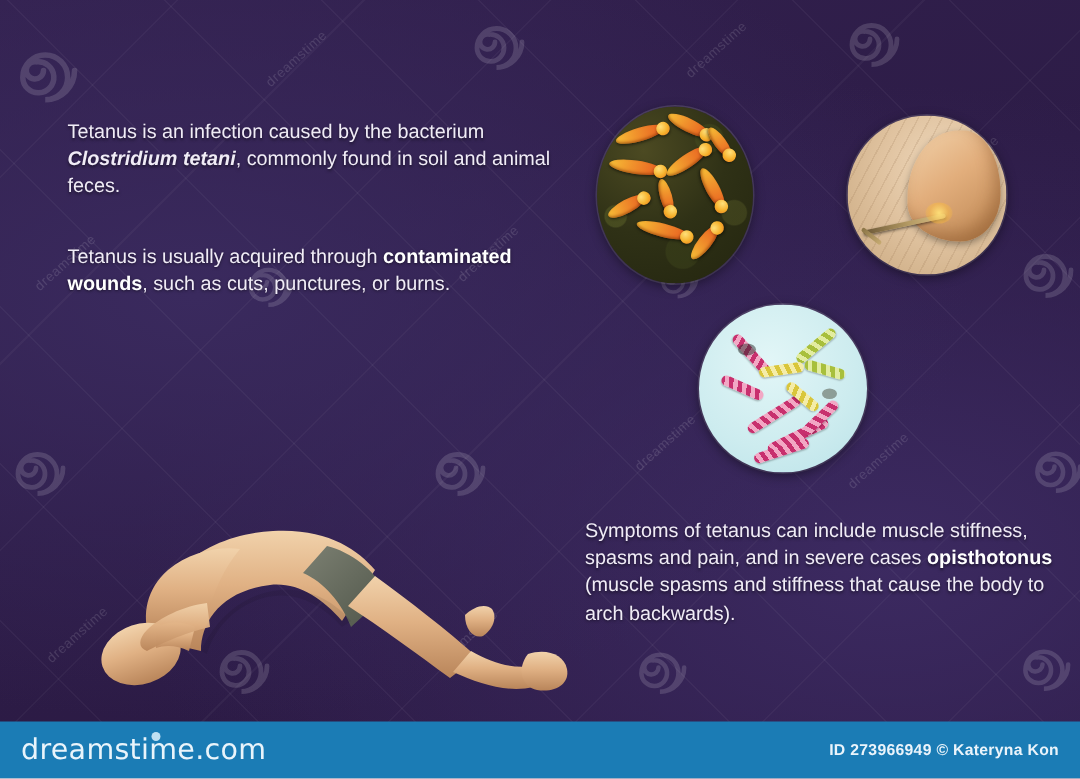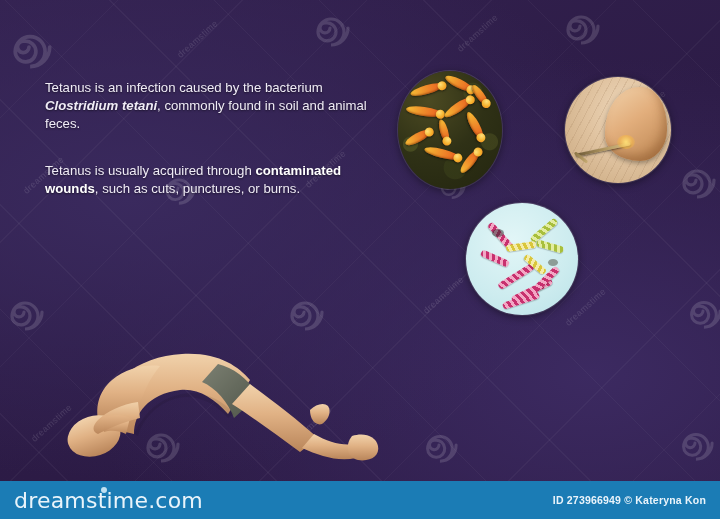--- a/index.html
+++ b/index.html
@@ -134,21 +134,21 @@
   #figure{position:absolute;left:42px;top:318px;width:345px;height:145px;}
 
   
   #bar{
     position:absolute;left:0;right:0;bottom:0;height:38px;
     background:#1b7cb5;
     display:flex;align-items:center;justify-content:space-between;
     padding:0 14px;box-sizing:border-box;
   }
   #logo{
-    color:#e9f4fb;font-size:22px;letter-spacing:.2px;
+    color:#e9f4fb;font-size:19px;letter-spacing:.2px;
     font-family:"DejaVu Sans",sans-serif;position:relative;
   }
   #logo .dot{
     position:absolute;width:6px;height:6px;border-radius:50%;
     background:#bfe0f2;left:87px;top:-1px;
   }
   #credit{color:#eaf4fb;font-size:10.5px;font-weight:bold;letter-spacing:.2px;text-align:right;}
 </style>
 </head>
 <body>
@@ -213,20 +213,27 @@
     <span>and animal feces.</span>
   </div>
 
   <div class="para" id="p2">
     <span>Tetanus is usually acquired through</span>
     <b>contaminated wounds</b><span>, such as cuts,</span>
     <span>punctures, or burns.</span>
   </div>
 
 
+  <div class="para" id="p4">
+    <span>Symptoms of tetanus can include muscle</span>
+    <span>stiffness, spasms and pain,</span>
+    <span>and in severe cases </span><b>opisthotonus</b>
+    <span>(muscle spasms and stiffness</span>
+    <span>that cause the body to arch backwards).</span>
+  </div>
 
   <div class="circ" id="circ-bacteria">
     <div class="fill soil"></div>
     <div class="rod" style="left:12px;top:14px;width:34px;height:9px;transform:rotate(-16deg);"></div>
     <div class="rod" style="left:46px;top:8px;width:30px;height:9px;transform:rotate(26deg);"></div>
     <div class="rod" style="left:8px;top:36px;width:36px;height:9px;transform:rotate(8deg);"></div>
     <div class="rod" style="left:44px;top:32px;width:32px;height:9px;transform:rotate(-34deg);"></div>
     <div class="rod" style="left:62px;top:50px;width:30px;height:9px;transform:rotate(62deg);"></div>
     <div class="rod" style="left:6px;top:62px;width:28px;height:9px;transform:rotate(-28deg);"></div>
     <div class="rod" style="left:26px;top:78px;width:36px;height:9px;transform:rotate(14deg);"></div>

